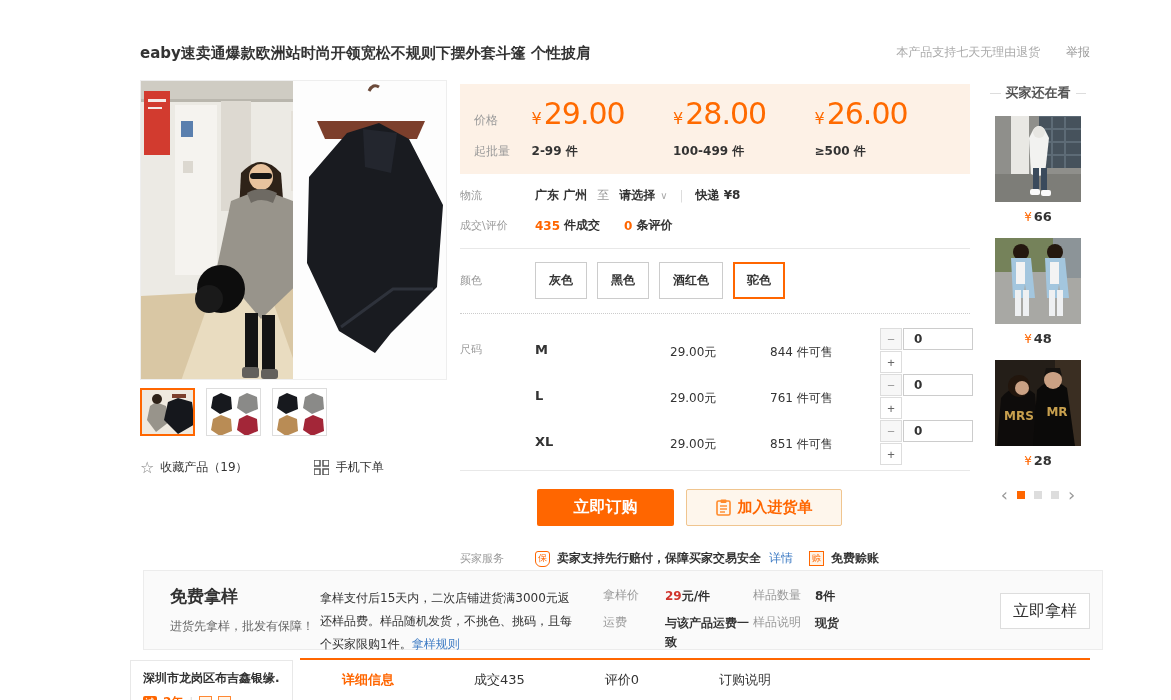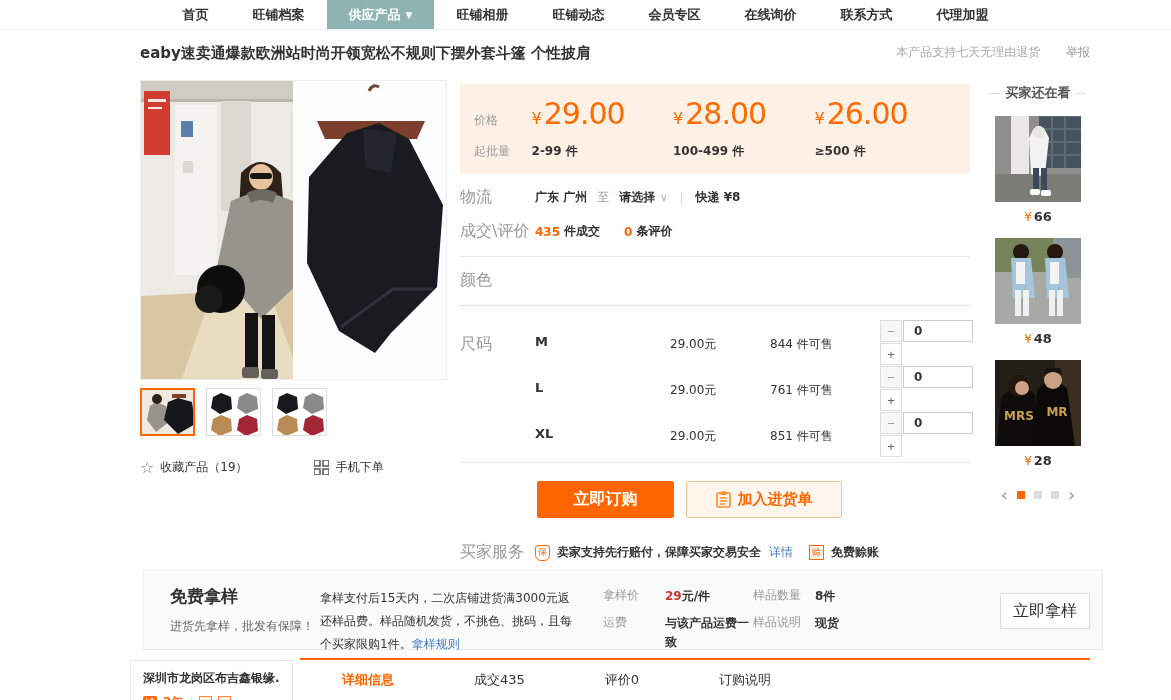--- a/index.html
+++ b/index.html
@@ -36,21 +36,21 @@
   .price-box { background:#fdf1e6; padding:12px 14px 14px; }
   .pb-row { display:flex; align-items:baseline; }
   .pb-row + .pb-row { margin-top:12px; }
   .pb-lbl { width:61px; color:#999; font-size:12px; }
   .tier { width:150px; }
   .yen { color:#ff6a00; font-size:16px; margin-right:2px; }
   .tier-price { color:#ff6a00; font-size:30px; font-weight:500; letter-spacing:-1px; }
   .tier-qty { color:#333; font-weight:bold; font-size:12px; }
 
   .d-row { display:flex; align-items:center; margin-top:13px; }
-  .d-lbl { width:75px; color:#999; font-size:16px; flex:none; }
+  .d-lbl { width:75px; color:#999; font-size:11px; flex:none; }
   .bold { font-weight:bold; color:#333; }
   .grey { color:#999; }
   .gap10 { margin-left:10px; }
   .chev { color:#aaa; font-size:10px; margin-left:5px; }
   .vbar { color:#ddd; margin:0 12px; }
   .orange-num { color:#ff6600; font-weight:bold; }
   .link { color:#3f7cc4; cursor:pointer; }
 
   hr.solid { border:none; border-top:1px solid #e8e8e8; margin-top:14px; }
   hr.dotted { border:none; border-top:1px dotted #ccc; margin-top:14px; }
@@ -129,34 +129,20 @@
   .tabs { position:absolute; left:300px; top:658px; right:81px; height:42px; background:#fff; border-top:2px solid #ff6600;
           display:flex; align-items:center; padding-left:42px; gap:0; }
   .tab { font-size:13px; color:#333; cursor:pointer; margin-right:80px; }
   .tab.active { color:#ff6600; font-weight:bold; }
 </style>
 </head>
 <body>
 
 <div class="page">
 
-  <nav class="topnav">
-    <div class="nav-item">首页</div>
-    <div class="nav-item">旺铺档案</div>
-    <div class="nav-item active">
-      <span>供应产品</span>
-      <span class="caret">▼</span>
-    </div>
-    <div class="nav-item">旺铺相册</div>
-    <div class="nav-item">旺铺动态</div>
-    <div class="nav-item">会员专区</div>
-    <div class="nav-item">在线询价</div>
-    <div class="nav-item">联系方式</div>
-    <div class="nav-item">代理加盟</div>
-  </nav>
 
   <div class="title-row">
     <h1 class="prod-title">eaby速卖通爆款欧洲站时尚开领宽松不规则下摆外套斗篷 个性披肩</h1>
     <div class="title-right">
       <span>本产品支持七天无理由退货</span>
       <span class="report">举报</span>
     </div>
   </div>
 
   <section class="gallery">
@@ -273,20 +259,26 @@
       <span class="orange-num">435</span>
       <span class="bold" style="margin-left:4px">件成交</span>
       <span class="orange-num" style="margin-left:24px">0</span>
       <span class="bold" style="margin-left:4px">条评价</span>
     </div>
 
     <hr class="solid">
 
     <div class="d-row color-row">
       <span class="d-lbl">颜色</span>
+      <div class="color-opts">
+        <button class="color-btn">灰色</button>
+        <button class="color-btn">黑色</button>
+        <button class="color-btn">酒红色</button>
+        <button class="color-btn selected">驼色</button>
+      </div>
     </div>
 
     <hr class="dotted">
 
     <div class="size-section">
       <span class="d-lbl" style="padding-top:14px">尺码</span>
       <div class="size-rows">
         <div class="size-row">
           <span class="sz">M</span>
           <span class="sp">29.00元</span>

